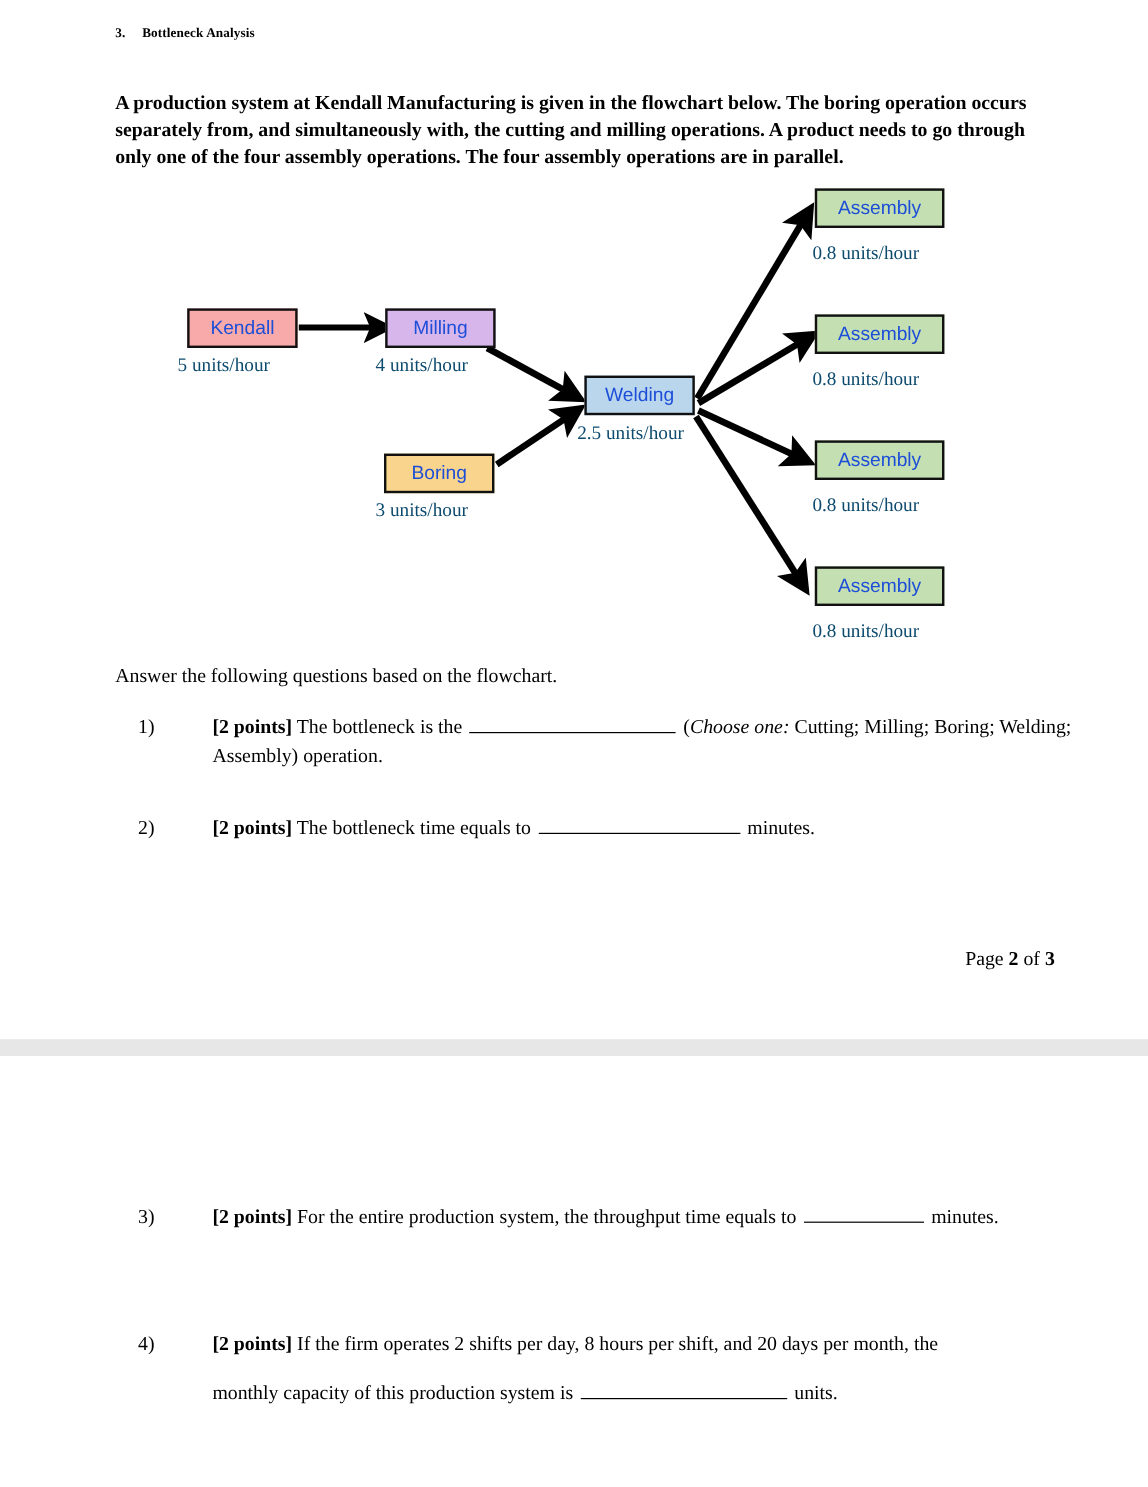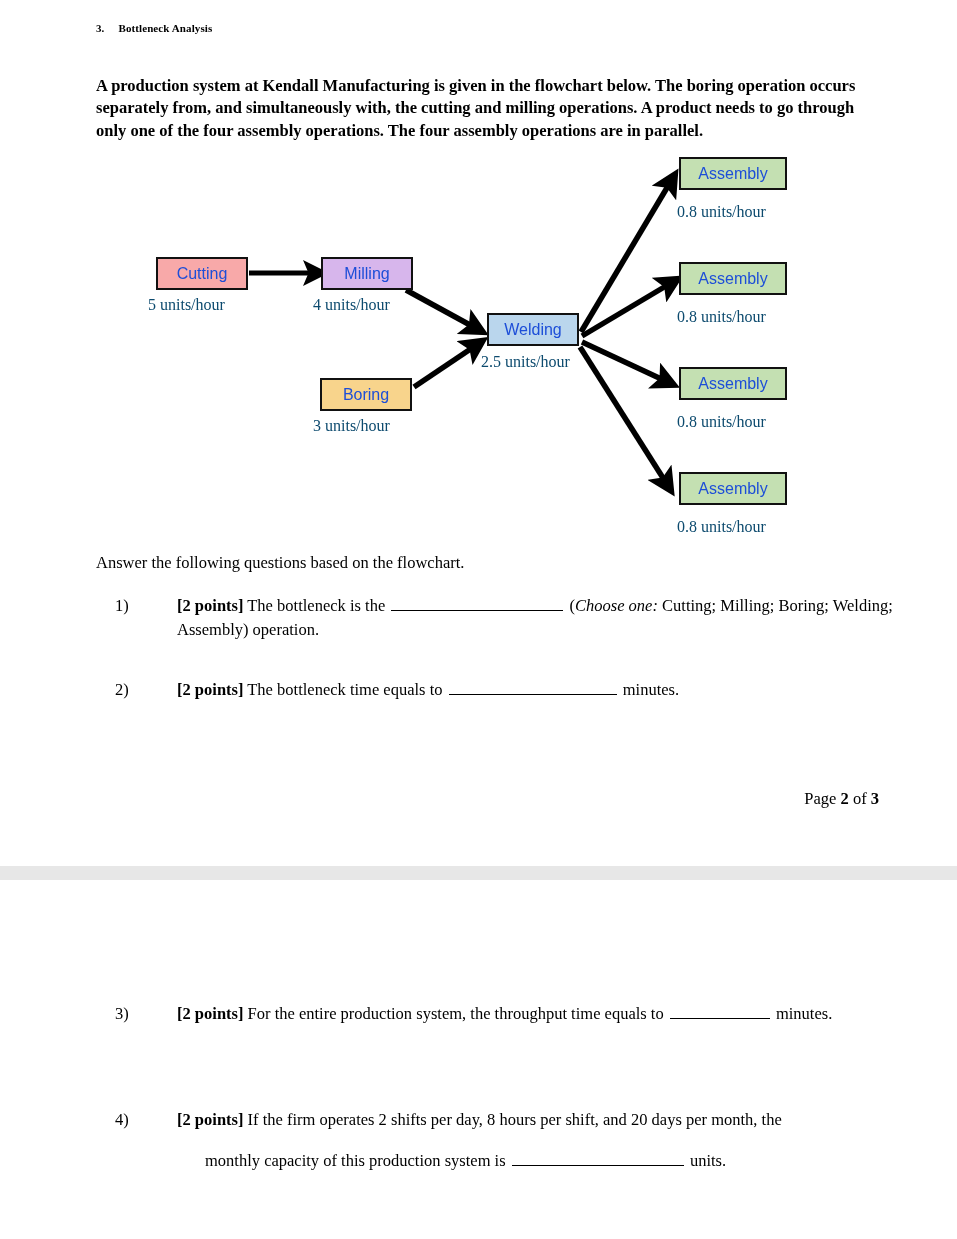--- a/index.html
+++ b/index.html
@@ -80,21 +80,21 @@
     margin-left: 62px;
     display: block;
   }
   .q b { font-weight: bold; }
   .q i { font-style: italic; }
 
   #q1 { left: 115px; top: 594px; width: 790px; }
   #q2 { left: 115px; top: 678px; width: 790px; }
   #q3 { left: 115px; top: 1002px; width: 800px; }
   #q4 { left: 115px; top: 1108px; width: 800px; }
-  #q4 .line2 { display: block; margin-top: 17px; margin-left: 28px; }
+  #q4 .line2 { display: block; margin-top: 17px; }
 
   .blank {
     display: inline-block;
     border-bottom: 1.4px solid #000;
     vertical-align: baseline;
     height: 15px;
     margin: 0 2px;
   }
   .blank.w-long  { width: 172px; }
   .blank.w-med   { width: 168px; }
@@ -169,21 +169,21 @@
 
       <line x1="414" y1="247" x2="481" y2="202" stroke="#000" stroke-width="5.5" marker-end="url(#ah)"></line>
 
       <line x1="581" y1="192" x2="674" y2="36" stroke="#000" stroke-width="5.5" marker-end="url(#ah)"></line>
       <line x1="582" y1="196" x2="676" y2="140" stroke="#000" stroke-width="5.5" marker-end="url(#ah)"></line>
       <line x1="582" y1="202" x2="672" y2="244" stroke="#000" stroke-width="5.5" marker-end="url(#ah)"></line>
       <line x1="580" y1="207" x2="670" y2="349" stroke="#000" stroke-width="5.5" marker-end="url(#ah)"></line>
     </svg>
 
     <div class="node" style="left:156px; top:117px; width:92px; height:33px; background:#f8a9a9;">
-      <span>Cutting</span>
+      <span>Kendall</span>
     </div>
     <div class="rate" style="left:148px; top:156px;">5 units/hour</div>
 
     <div class="node" style="left:321px; top:117px; width:92px; height:33px; background:#d7b6ec;">
       <span>Milling</span>
     </div>
     <div class="rate" style="left:313px; top:156px;">4 units/hour</div>
 
     <div class="node" style="left:320px; top:238px; width:92px; height:33px; background:#f8d48c;">
       <span>Boring</span>

